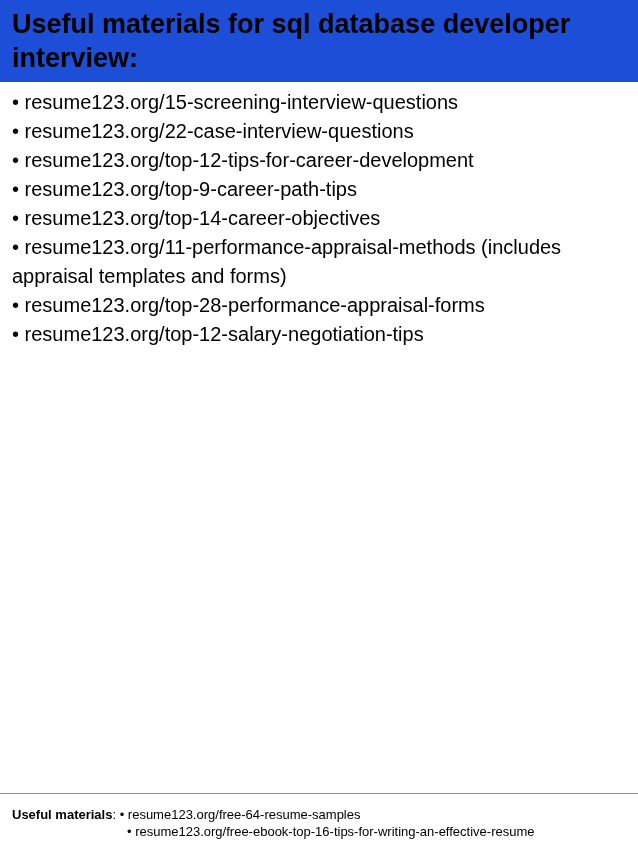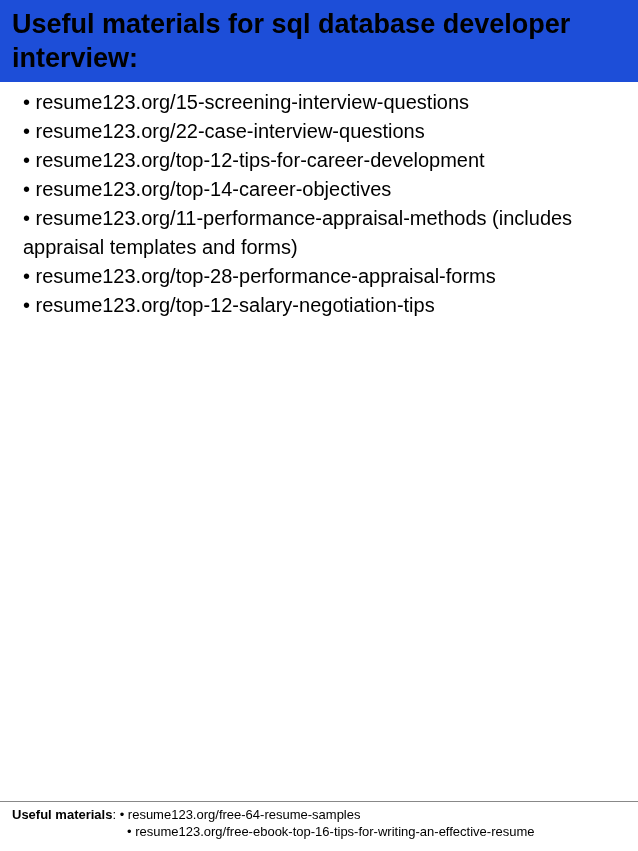--- a/index.html
+++ b/index.html
@@ -20,35 +20,34 @@
       padding: 8px 12px 6px 12px;
     }
     .header h1 {
       font-size: 27px;
       font-weight: bold;
       line-height: 1.25;
       color: #000;
     }
     .content {
       padding: 6px 12px 0 12px;
-      margin-left: 11px;
     }
     .content .item {
       font-size: 20px;
       line-height: 1.45;
       color: #000;
       word-wrap: break-word;
     }
     .footer {
       position: absolute;
       bottom: 10px;
       left: 0;
       right: 0;
       border-top: 1px solid #888;
-      padding: 4px 12px 0 12px;
+      padding: 12px 12px 0 12px;
       font-size: 13px;
       color: #000;
     }
     .footer-line {
       line-height: 1.35;
     }
     .footer-label {
       font-weight: bold;
     }
     .footer-indent {
@@ -59,20 +58,21 @@
 <body>
 
 <div class="header">
   <h1>Useful materials for sql database developer interview:</h1>
 </div>
 
 <div class="content">
   <div class="item">• resume123.org/15-screening-interview-questions</div>
   <div class="item">• resume123.org/22-case-interview-questions</div>
   <div class="item">• resume123.org/top-12-tips-for-career-development</div>
+  <div class="item">• resume123.org/top-9-career-path-tips</div>
   <div class="item">• resume123.org/top-14-career-objectives</div>
   <div class="item">• resume123.org/11-performance-appraisal-methods (includes appraisal templates and forms)</div>
   <div class="item">• resume123.org/top-28-performance-appraisal-forms</div>
   <div class="item">• resume123.org/top-12-salary-negotiation-tips</div>
 </div>
 
 <div class="footer">
   <div class="footer-line">
     <span class="footer-label">Useful materials</span><span>: • resume123.org/free-64-resume-samples</span>
   </div>

